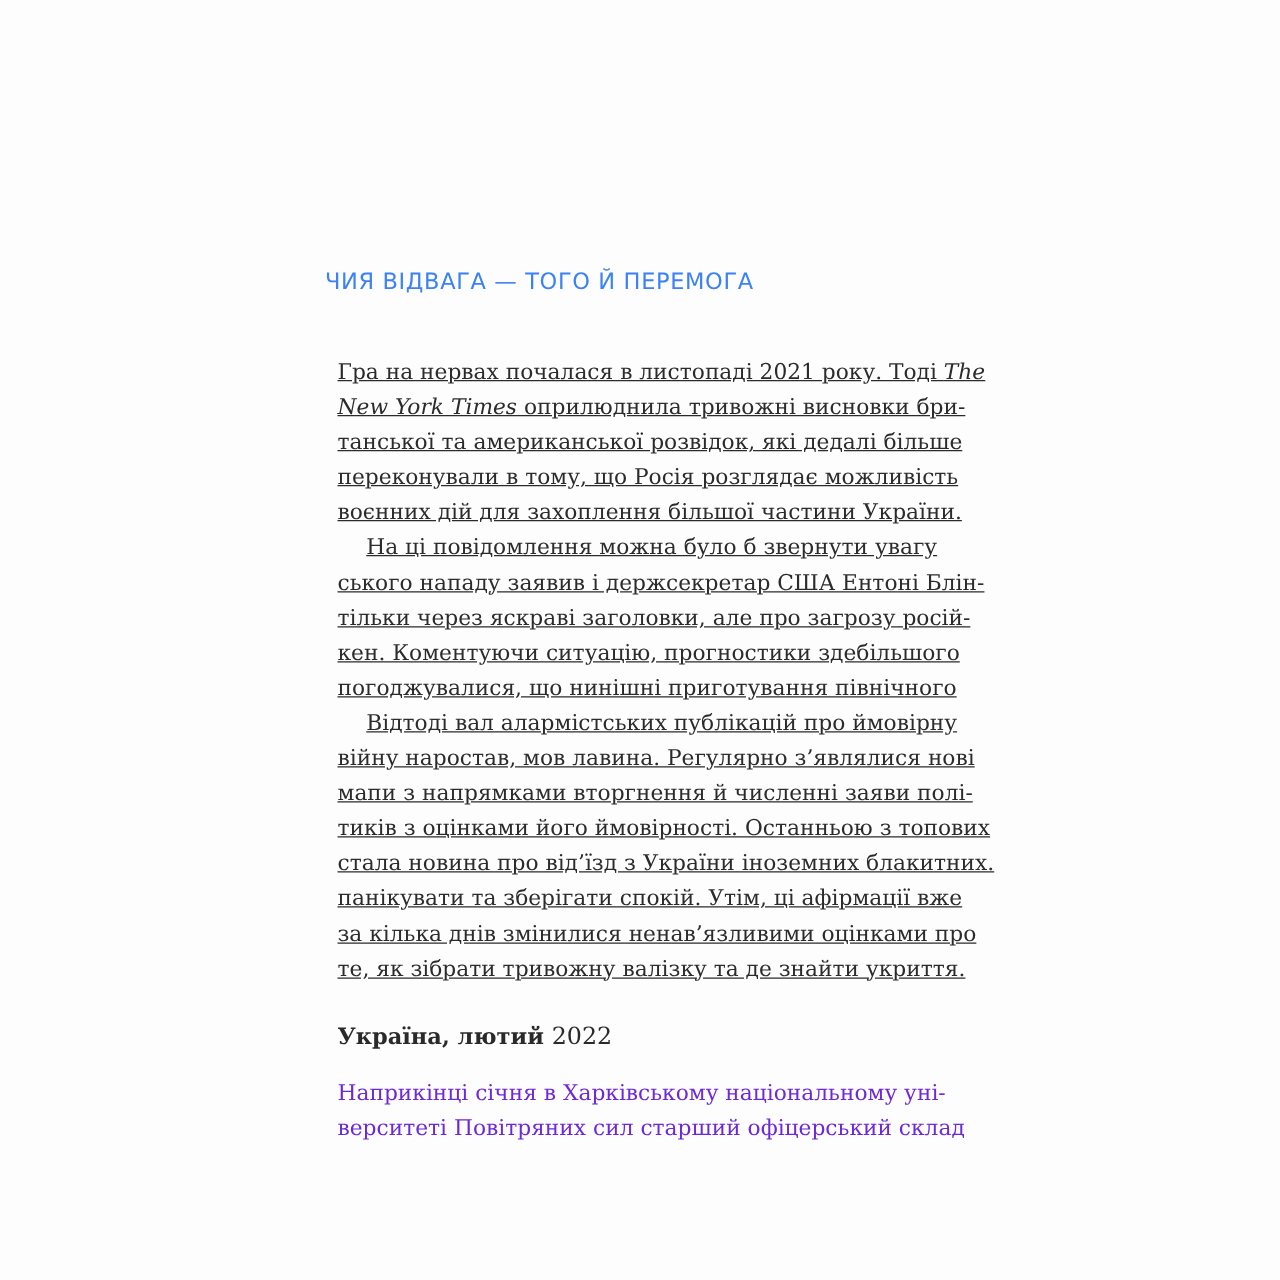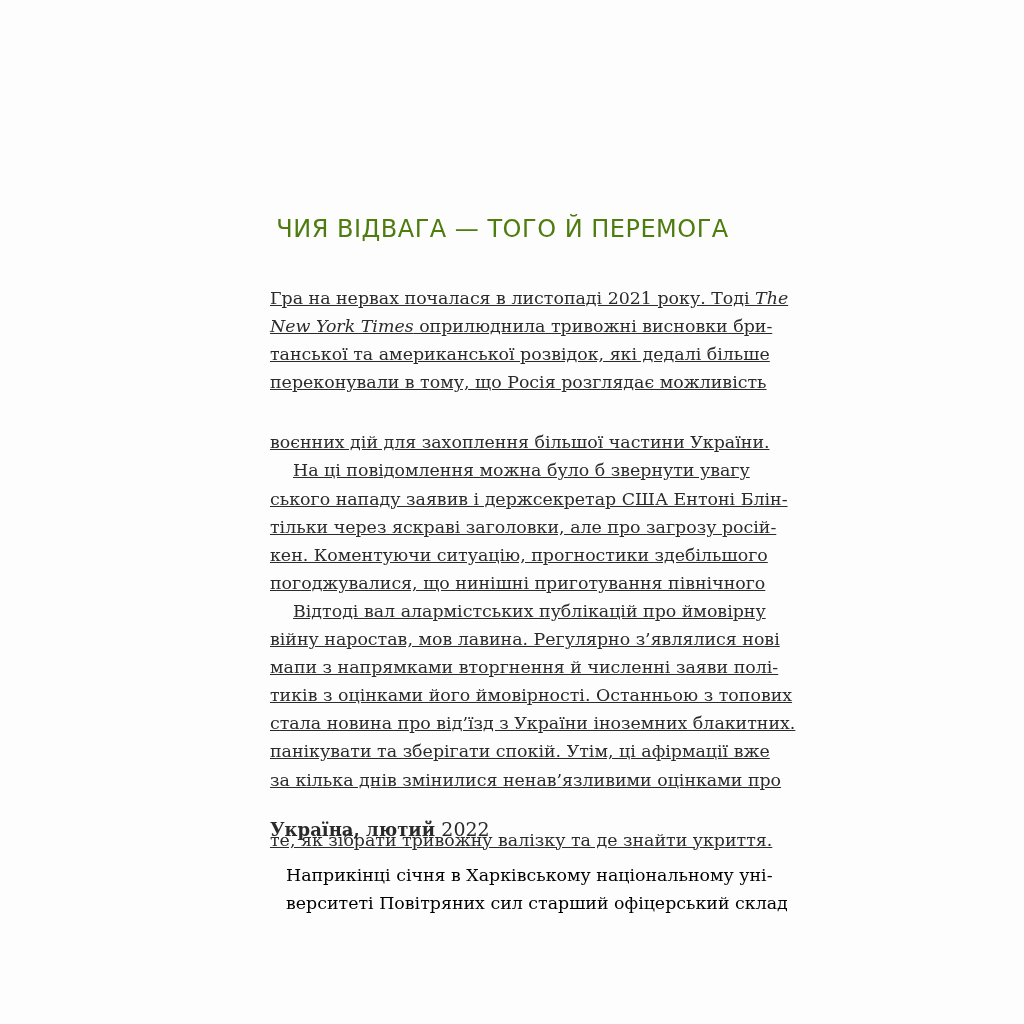--- a/index.html
+++ b/index.html
@@ -15,44 +15,43 @@
     position: absolute;
     left: 270px;
     top: 0;
     width: 465px;
   }
   .chapter-title {
     position: absolute;
     top: 215px;
     left: -10px;
     width: 485px;
-    text-align: center;
     font-family: "DejaVu Sans", "Liberation Sans", sans-serif;
-    font-size: 24px;
+    font-size: 18px;
     letter-spacing: 0.5px;
-    color: #4d7c0f;
+    color: #3b82f6;
     white-space: nowrap;
   }
   .body-text {
     position: absolute;
     top: 284px;
     left: 0;
     width: 465px;
     font-size: 17.4px;
     line-height: 28.1px;
     color: #2b2b2b;
     text-decoration: underline;
   }
   .line {
     display: block;
     white-space: nowrap;
     text-align: justify;
     text-align-last: justify;
   }
-  .line.last { text-align-last: left; margin-top: 32px; }
+  .line.last { text-align-last: left; }
   .line.indent { padding-left: 23px; }
   .line i { font-style: italic; }
   .subheading {
     position: absolute;
     top: 818px;
     left: 0;
     width: 465px;
     text-align: left;
     font-size: 18px;
     font-weight: bold;
@@ -60,22 +59,21 @@
     white-space: nowrap;
   }
   .subheading .year { font-weight: normal; font-size: 19px; }
   .body-text-2 {
     position: absolute;
     top: 861px;
     left: 0;
     width: 465px;
     font-size: 17.4px;
     line-height: 28.1px;
-    color: #000000;
-    margin-left: 16px;
+    color: #6d28d9;
   }
 </style>
 </head>
 <body>
 
 <div class="page">
 
   <div class="chapter-title">ЧИЯ ВІДВАГА — ТОГО Й ПЕРЕМОГА</div>
 
   <div class="body-text">

